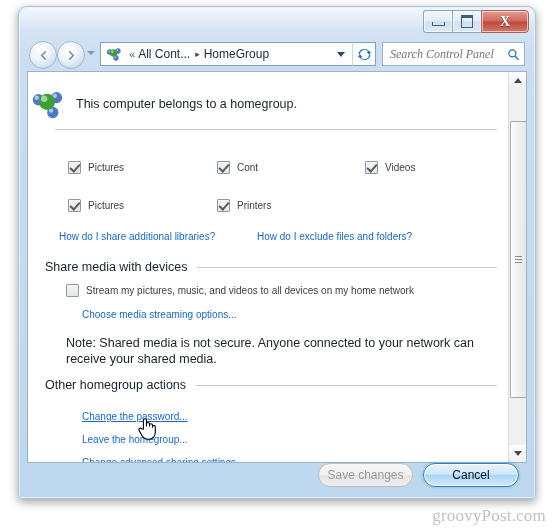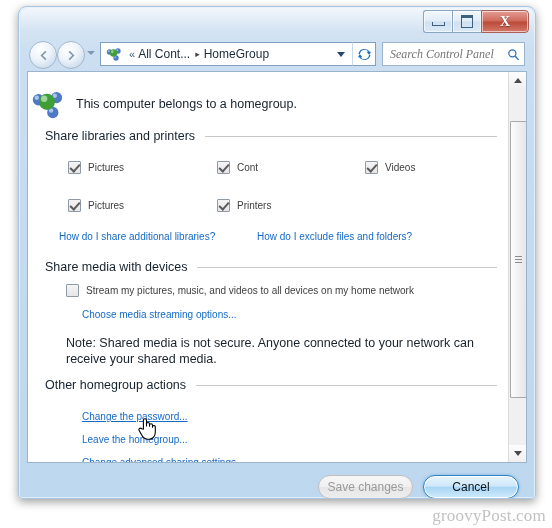--- a/index.html
+++ b/index.html
@@ -327,21 +327,21 @@
   }
 
   
   .footer {
     position: absolute;
     left: 8px; bottom: 8px;
     width: 500px; height: 35px;
   }
   .btn {
     position: absolute;
-    top: 20px;
+    top: 8px;
     height: 24px;
     box-sizing: border-box;
     font-size: 12px;
     font-family: "Liberation Sans", sans-serif;
     border-radius: 12px;
     display: flex; align-items: center; justify-content: center;
     cursor: pointer;
   }
   .btn.save {
     right: 114px;
@@ -464,21 +464,20 @@
             <circle cx="22.4" cy="8.2" r="2.1" fill="#b4cdee" opacity="0.9"></circle>
             <circle cx="20.5" cy="24" r="5.3" fill="#4f79c4"></circle>
             <circle cx="18.9" cy="22.2" r="2.1" fill="#b4cdee" opacity="0.9"></circle>
             <circle cx="15" cy="14" r="7.6" fill="#3f9e38"></circle>
             <circle cx="12.4" cy="11.1" r="3" fill="#a5dc9f" opacity="0.92"></circle>
           </svg>
           <span class="hdr-text">This computer belongs to a homegroup.</span>
         </div>
 
         <div class="section" style="top:57px;">
-          <span class="section-label">Share libraries and printers</span>
           <span class="section-rule"></span>
         </div>
 
         <div class="cbrow" style="left:40px; top:89px;">
           <span class="cb checked"></span>
           <span class="cb-label">Pictures</span>
         </div>
         <div class="cbrow" style="left:189px; top:89px;">
           <span class="cb checked"></span>
           <span class="cb-label">Cont</span>

